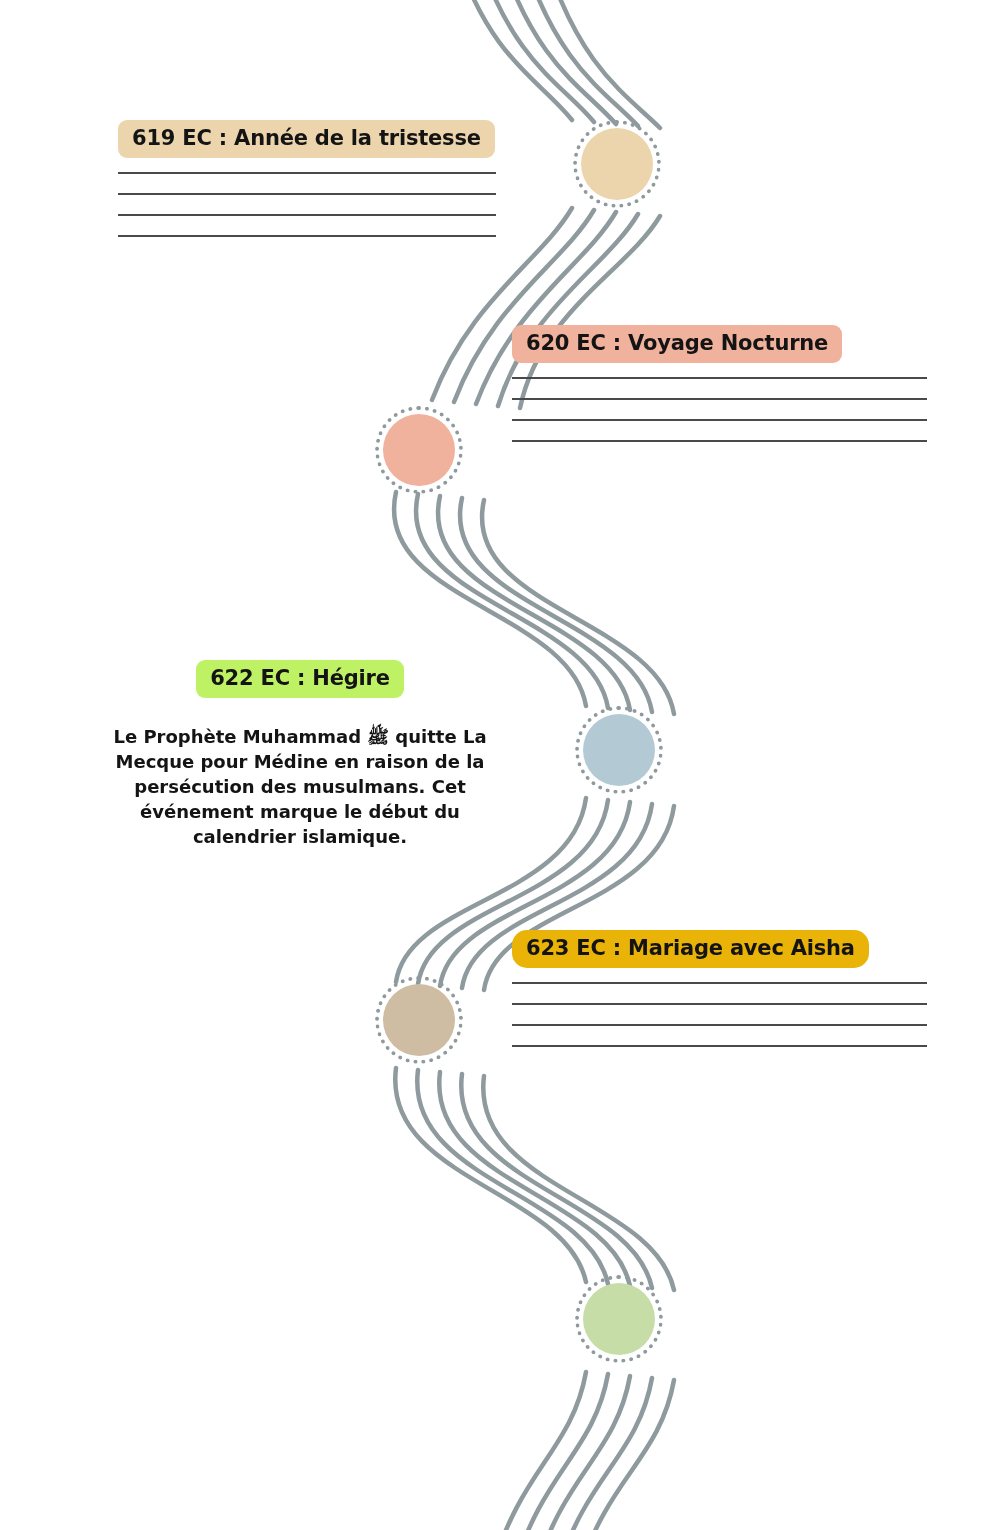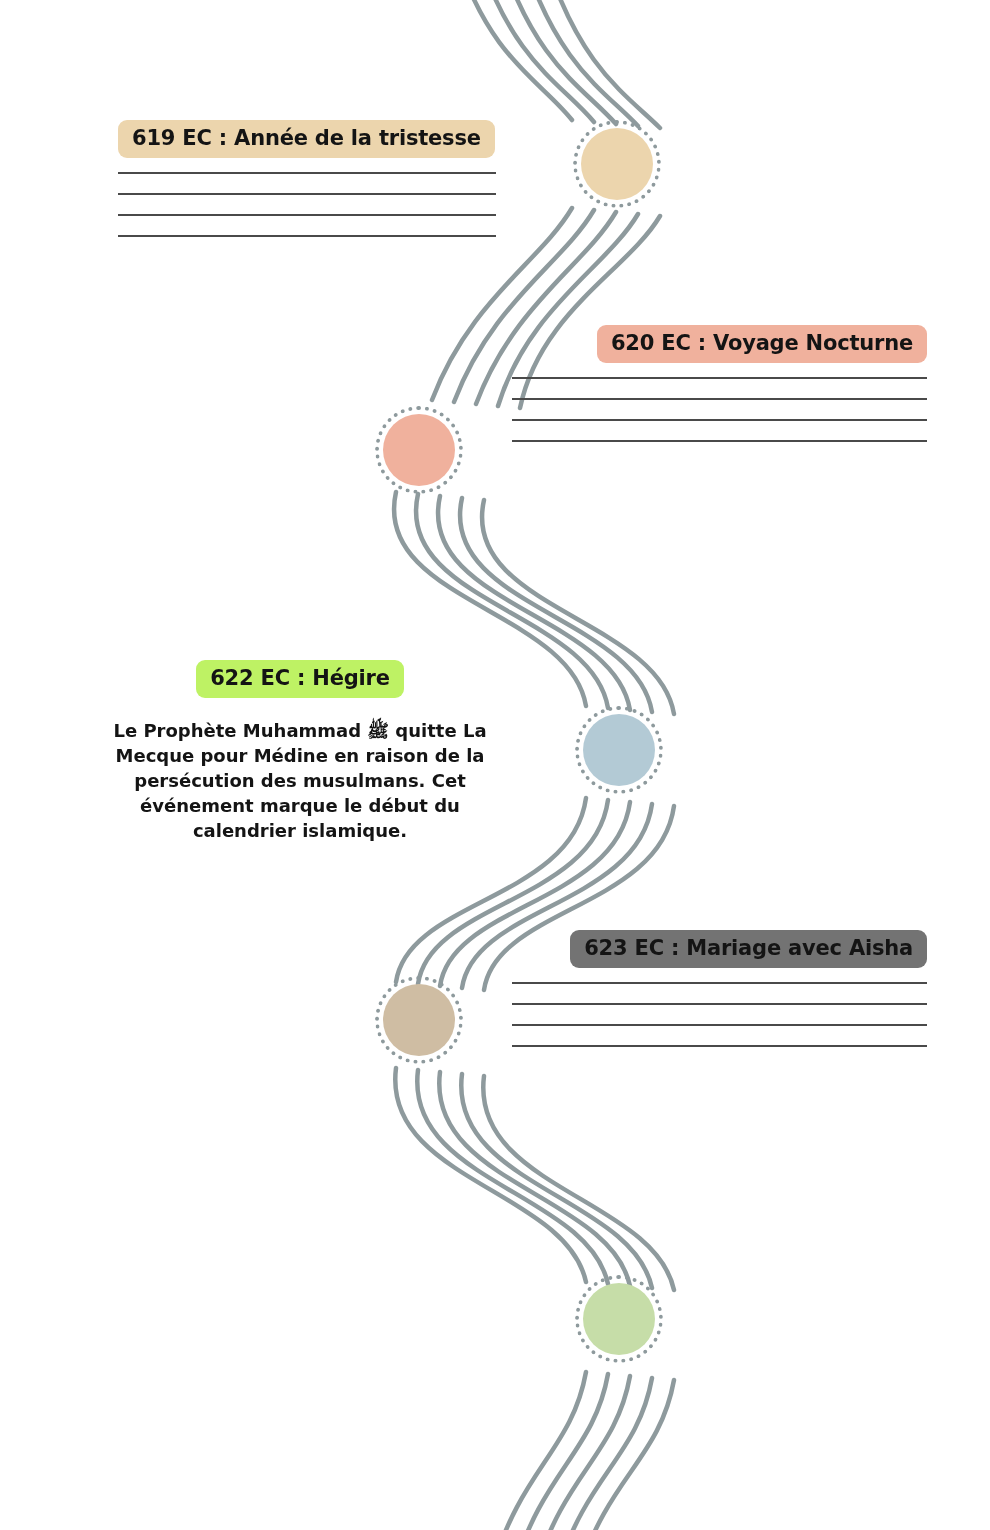--- a/index.html
+++ b/index.html
@@ -38,34 +38,34 @@
     font-weight:bold;
     font-size:21px;
     line-height:26px;
     color:#141414;
     white-space:nowrap;
     letter-spacing:-0.2px;
   }
   .badge.two-line{line-height:30px;}
   .badge-row{display:block;}
   .badge-wrap{display:block;}
-  .badge-wrap.right{text-align:right;}
+  .badge-wrap.right{}
   .lines{margin-top:14px;}
   .wline{
     height:0;
     border-top:2px solid #4a4a4a;
     margin-bottom:19px;
   }
   .body-text{
     font-size:18px;
     line-height:25px;
     font-weight:bold;
     color:#141414;
     text-align:center;
-    margin-top:20px;
+    margin-top:26px;
   }
 </style>
 </head>
 <body style="background: rgb(255, 255, 255);">
 
 <div id="stage">
 
   <svg id="ribbon" viewBox="0 0 990 1530" preserveAspectRatio="none" aria-hidden="true">
     <g fill="none" stroke="#8e9a9d" stroke-width="4.5" stroke-linecap="round">
 
@@ -158,21 +158,21 @@
 
   <div class="block" style="left:110px;top:660px;width:380px;text-align:center;">
     <div class="badge-wrap" style="text-align:center;">
       <span class="badge" style="background: #bef264;">622 EC : Hégire</span>
     </div>
     <div class="body-text">Le Prophète Muhammad ﷺ quitte La Mecque pour Médine en raison de la persécution des musulmans. Cet événement marque le début du calendrier islamique.</div>
   </div>
 
   <div class="block" style="left:512px;top:930px;width:415px;">
     <div class="badge-wrap right">
-      <span class="badge" style="background: #737373;">623 EC : Mariage avec Aisha</span>
+      <span class="badge" style="background: #eab308; border-radius: 15px;">623 EC : Mariage avec Aisha</span>
     </div>
     <div class="lines">
         <div class="wline"></div>
         <div class="wline"></div>
         <div class="wline"></div>
         <div class="wline"></div>
       </div>
   </div>
 
 

